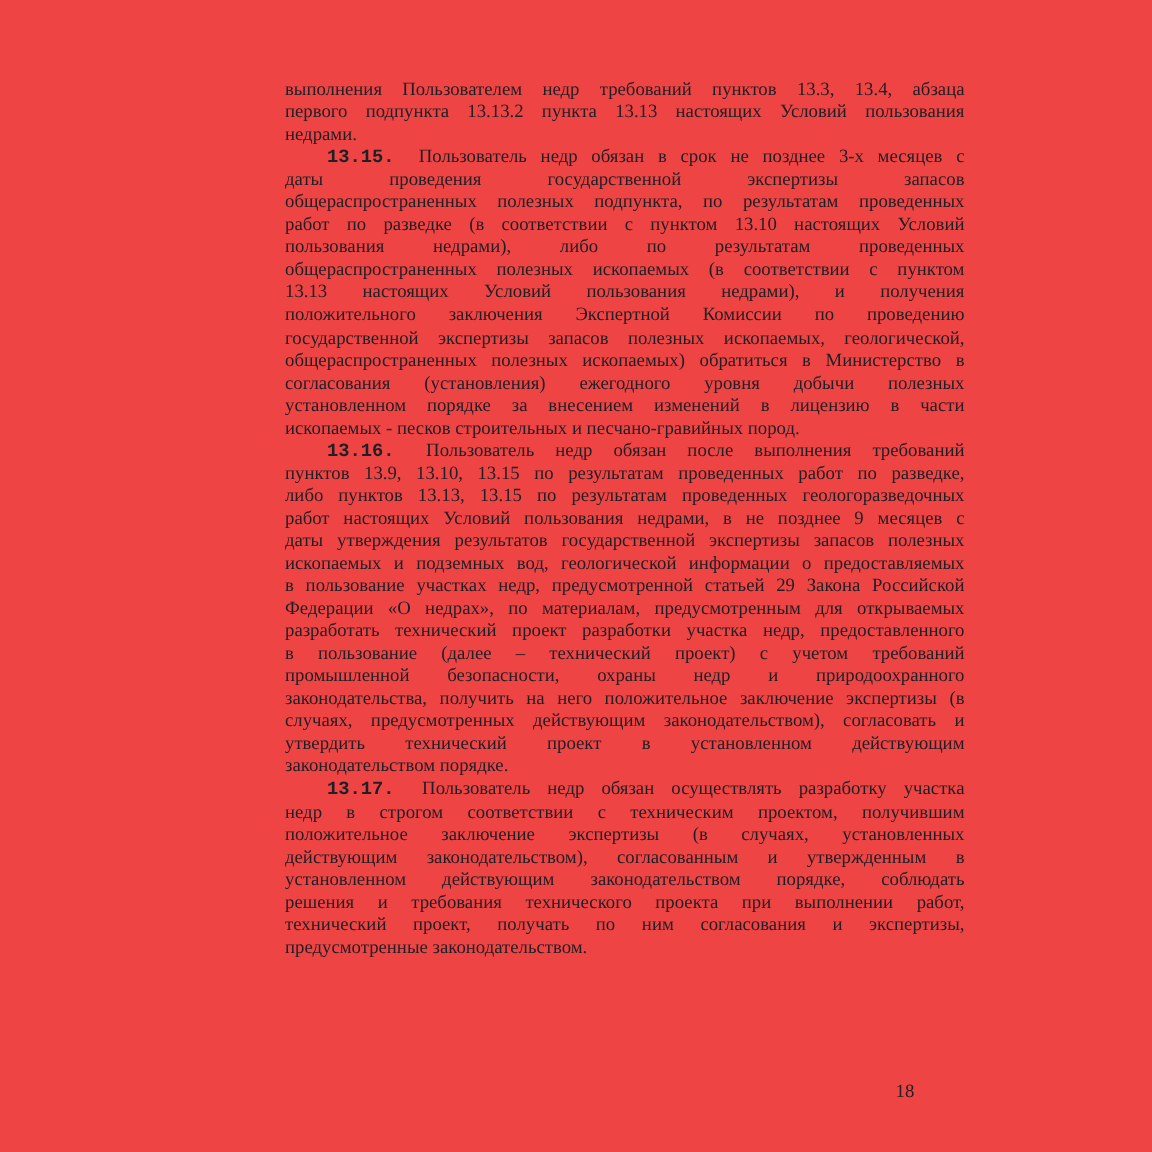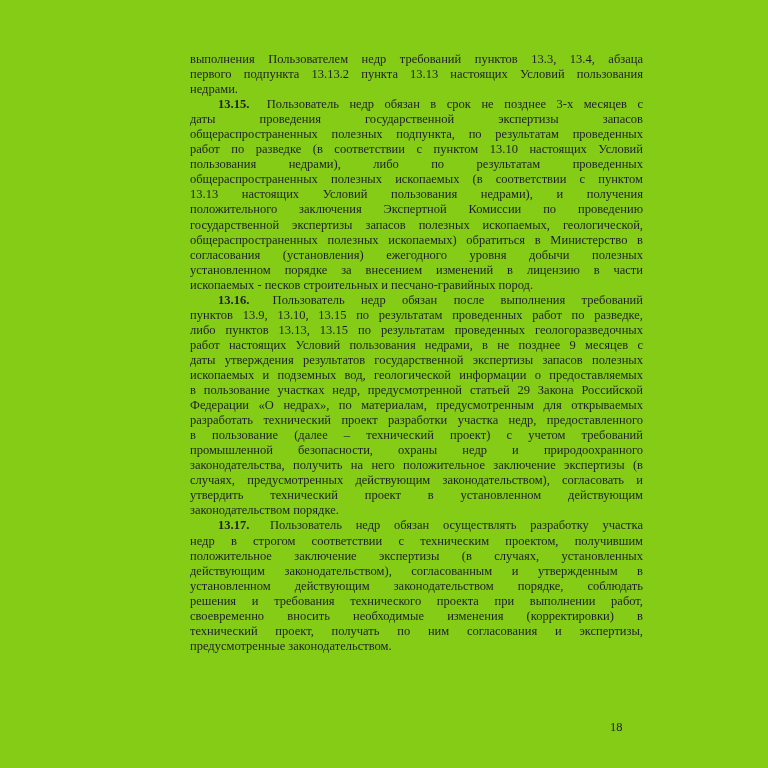--- a/index.html
+++ b/index.html
@@ -4,21 +4,21 @@
 <style>
   html, body {
     margin: 0;
     padding: 0;
     background: #ffffff;
   }
   .page {
     position: relative;
     width: 768px;
     height: 768px;
-    background: #84cc16;
+    background: #ef4444;
     overflow: hidden;
     font-family: "Liberation Serif", serif;
   }
   .text-block {
     position: absolute;
     left: 190px;
     top: 52px;
     width: 453px;
   }
   .line {
@@ -32,24 +32,25 @@
   }
   .line.last {
     text-align-last: left;
   }
   .line.indent {
     padding-left: 28px;
   }
   .num {
     font-weight: bold;
     padding-right: 7px;
+    font-family: Liberation Mono, monospace;
   }
   .page-number {
     position: absolute;
-    left: 610px;
+    left: 597px;
     top: 719px;
     font-size: 12.5px;
     line-height: 16px;
     color: #1f1f26;
   }
 </style>
 </head>
 <body>
 
 <div class="page">
@@ -84,18 +85,17 @@
       <div class="line">законодательства, получить на него положительное заключение экспертизы (в</div>
       <div class="line">случаях, предусмотренных действующим законодательством), согласовать и</div>
       <div class="line">утвердить технический проект в установленном действующим</div>
       <div class="line last">законодательством порядке.</div>
       <div class="line indent"><span class="num">13.17.</span> Пользователь недр обязан осуществлять разработку участка</div>
       <div class="line">недр в строгом соответствии с техническим проектом, получившим</div>
       <div class="line">положительное заключение экспертизы (в случаях, установленных</div>
       <div class="line">действующим законодательством), согласованным и утвержденным в</div>
       <div class="line">установленном действующим законодательством порядке, соблюдать</div>
       <div class="line">решения и требования технического проекта при выполнении работ,</div>
-      <div class="line">своевременно вносить необходимые изменения (корректировки) в</div>
       <div class="line">технический проект, получать по ним согласования и экспертизы,</div>
       <div class="line last">предусмотренные законодательством.</div>
     </div>
   <div class="page-number">18</div>
 </div>
 
 </body></html>

